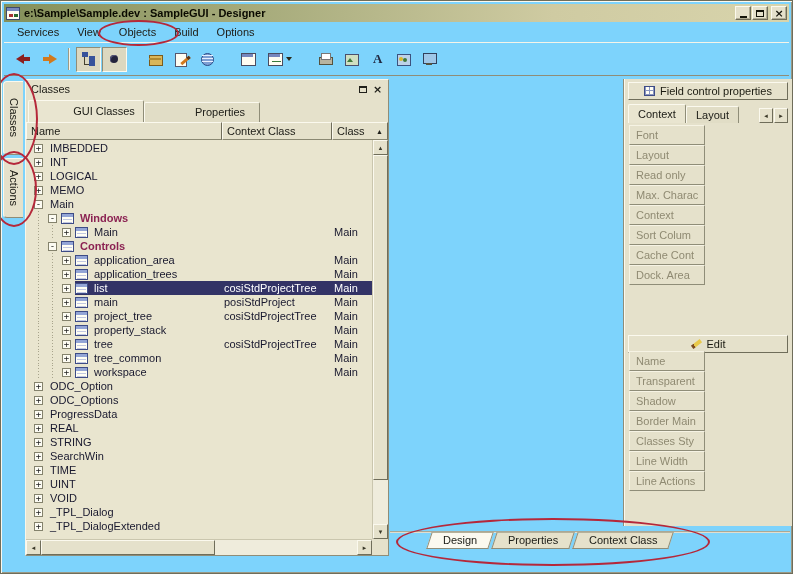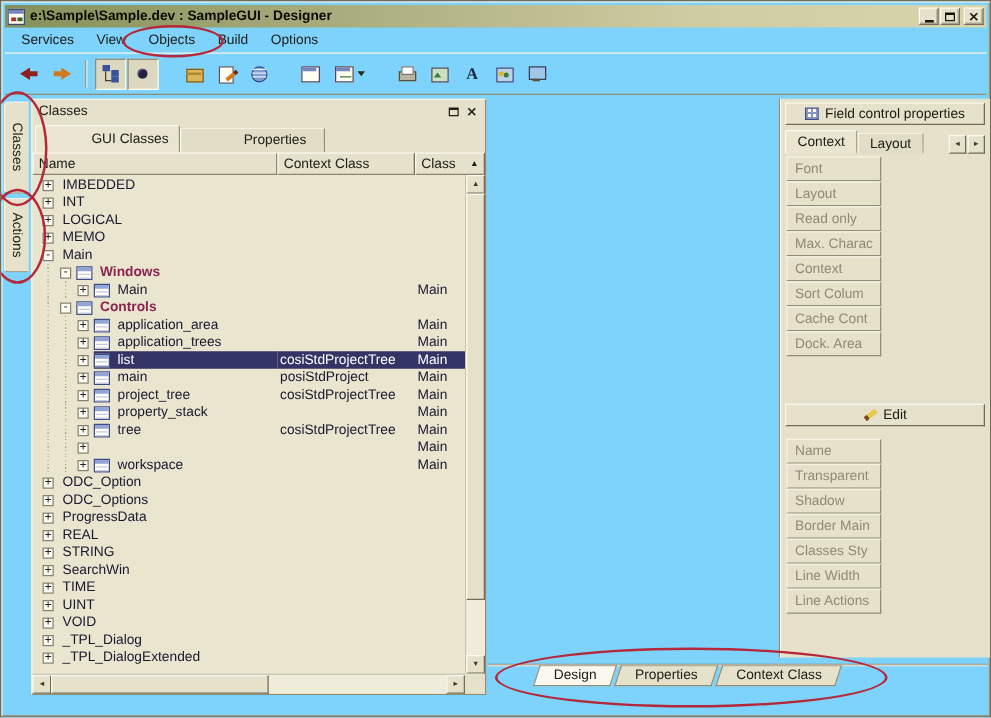--- a/index.html
+++ b/index.html
@@ -141,21 +141,21 @@
   .btab .lb { display:inline-block; transform:skewX(18deg); }
   .btab.active { background:#fbf9ef; }
 
   
   .props-panel { position:absolute; left:622px; top:78px; width:169px; height:447px;
     background:#e5e1cb; border-left:1px solid #8f8d78; box-shadow:inset 1px 0 0 #fbf9ee; }
   .fcp-btn, .edit-btn { position:absolute; left:4px; right:4px; height:18px; background:#e5e1cb;
     border:1px solid; border-color:#fbf9ee #6f6d5a #6f6d5a #fbf9ee;
     display:flex; align-items:center; justify-content:center; gap:5px; color:#1a1a10; }
   .fcp-btn { top:3px; }
-  .edit-btn { top:244px;align-items:center; }
+  .edit-btn { top:256px;align-items:center; }
   .i-grid { width:11px; height:10px; background-color:#fffef4; border:1px solid #3e4c86;
     background-image:repeating-linear-gradient(0deg,#8a96c0 0 1px,transparent 1px 4px),
                      repeating-linear-gradient(90deg,#8a96c0 0 1px,transparent 1px 4px); flex:none; }
   .i-pencil { width:11px; height:4px; background:linear-gradient(90deg,#7a4a20 0 3px,#e8c84a 3px); transform:rotate(-38deg); flex:none; }
   .prop-tabs { position:absolute; left:4px; right:4px; top:25px; height:19px; display:flex; align-items:flex-end; }
   .prop-tab { padding:0 9px; height:17px; line-height:16px; background:#e1ddc6;
     border:1px solid #8f8d78; border-bottom:none; border-top-color:#fbf9ee; border-left-color:#fbf9ee;
     border-radius:2px 2px 0 0; }
   .prop-tab.active { height:19px; line-height:18px; background:#e9e5d0; }
   .ptspacer { flex:1; }
@@ -452,20 +452,24 @@
                 <div class="tlabel">tree</div>
               </div>
             </div>
             <div class="tc ctx">cosiStdProjectTree</div>
             <div class="tc cls">Main</div>
           </div>
           <div class="trow">
             <div class="tc name">
               <div class="ind ind-2" style="width: 36px;"></div>
               <div class="exp">+</div>
+              <div class="selr">
+                <div class="ticon"></div>
+                <div class="tlabel">tree_common</div>
+              </div>
             </div>
             <div class="tc ctx"></div>
             <div class="tc cls">Main</div>
           </div>
           <div class="trow">
             <div class="tc name">
               <div class="ind ind-2" style="width: 36px;"></div>
               <div class="exp">+</div>
               <div class="selr">
                 <div class="ticon"></div>

